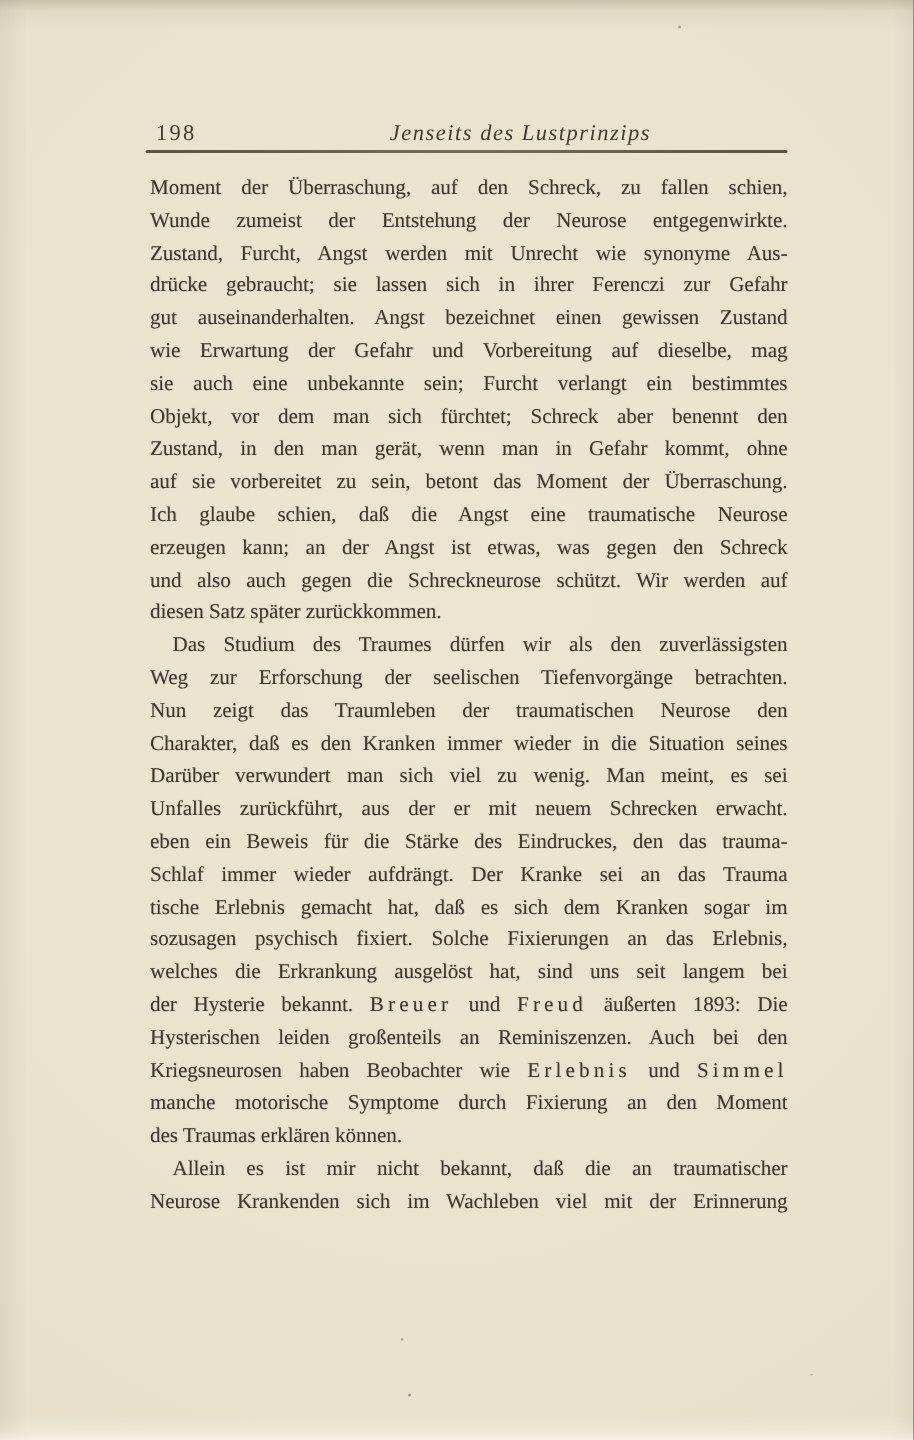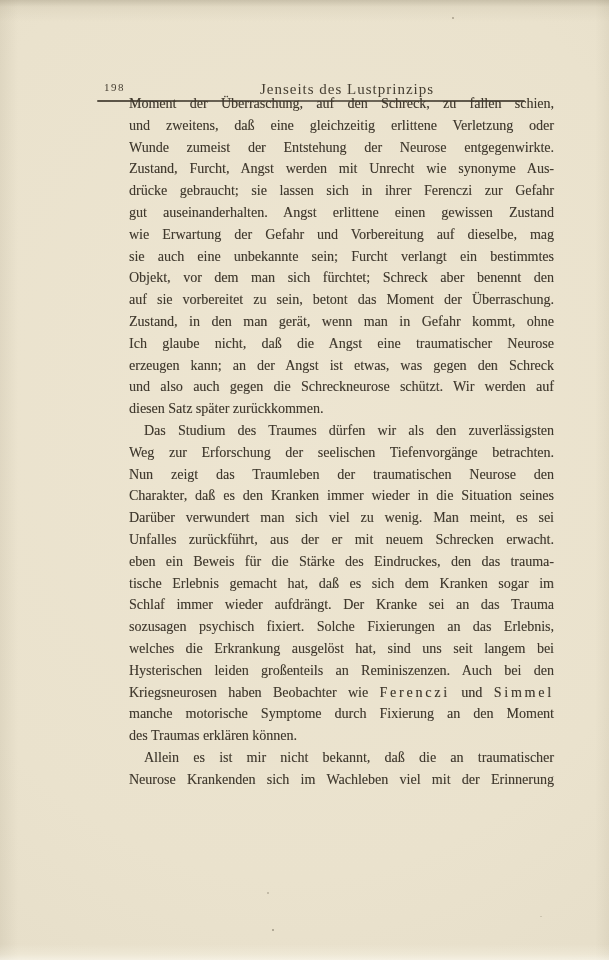--- a/index.html
+++ b/index.html
@@ -13,39 +13,38 @@
       linear-gradient(0deg, rgba(255,253,245,0.55) 0px, rgba(255,252,240,0.25) 6px, rgba(0,0,0,0) 16px),
       linear-gradient(90deg, rgba(120,110,85,0.10) 0px, rgba(0,0,0,0) 18px),
       linear-gradient(270deg, rgba(120,110,85,0.08) 0px, rgba(0,0,0,0) 14px),
       radial-gradient(ellipse 120% 90% at 48% 42%, #ede5d1 0%, #eae2cd 55%, #e3dbc6 100%);
     font-family:"Liberation Serif","DejaVu Serif",serif;
     color:#3f382d;
   }
   .running-head{position:absolute;top:81px;left:0;width:100%;height:20px;}
   .pagenum{
     position:absolute;left:104px;top:0;
-    font-size:11px;letter-spacing:1.5px;
+    font-size:15px;letter-spacing:1.5px;
     font-feature-settings:"onum" 1;
     color:#443d31;
   }
   .running-title{
     position:absolute;left:347px;top:0;transform:translateX(-50%);
-    font-size:15px;letter-spacing:1px;white-space:nowrap;
+    font-style:italic;font-size:15px;letter-spacing:1px;white-space:nowrap;
     color:#443d31;
   }
   .head-rule{
     position:absolute;top:100px;left:97px;width:428px;height:2px;
     background:linear-gradient(90deg, rgba(64,57,45,0.85), rgba(64,57,45,0.7) 50%, rgba(64,57,45,0.85));
     border-radius:1px;
   }
   .text-block{
-    position:absolute;top:93px;left:100px;width:425px;
+    position:absolute;top:115px;left:100px;width:425px;
     font-size:14px;line-height:21.8px;
     text-shadow:0.3px 0.3px 0.6px rgba(63,56,45,0.35);
-    margin-left:29px;
   }
   .line{
     text-align:justify;
     text-align-last:justify;
     white-space:normal;
   }
   .line.flush{text-align-last:left;font-family:Liberation Serif, serif;}
   .line.indent{text-indent:15px;}
   .sperr{letter-spacing:2.8px;}
   .speck{position:absolute;border-radius:50%;background:#5a5140;}
@@ -61,47 +60,47 @@
 
   <header class="running-head">
     <span class="pagenum">198</span>
     <span class="running-title">Jenseits des Lustprinzips</span>
   </header>
 
   <div class="head-rule"></div>
 
   <main class="text-block" id="text-block">
       <div class="line">Moment der Überraschung, auf den Schreck, zu fallen schien,</div>
-      <div class="line">und zweitens, daß eine gleichzeitig erlittene Verletzung oder</div>
       <div class="line">Wunde zumeist der Entstehung der Neurose entgegenwirkte.</div>
       <div class="line">Zustand, Furcht, Angst werden mit Unrecht wie synonyme Aus-</div>
       <div class="line">drücke gebraucht; sie lassen sich in ihrer Ferenczi zur Gefahr</div>
-      <div class="line">gut auseinanderhalten. Angst erlittene einen gewissen Zustand</div>
+      <div class="line">gut auseinanderhalten. Angst bezeichnet einen gewissen Zustand</div>
       <div class="line">wie Erwartung der Gefahr und Vorbereitung auf dieselbe, mag</div>
       <div class="line">sie auch eine unbekannte sein; Furcht verlangt ein bestimmtes</div>
       <div class="line">Objekt, vor dem man sich fürchtet; Schreck aber benennt den</div>
+      <div class="line">Zustand, in den man gerät, wenn man in Gefahr kommt, ohne</div>
       <div class="line">auf sie vorbereitet zu sein, betont das Moment der Überraschung.</div>
-      <div class="line">Zustand, in den man gerät, wenn man in Gefahr kommt, ohne</div>
-      <div class="line">Ich glaube nicht, daß die Angst eine traumatischer Neurose</div>
+      <div class="line">Ich glaube schien, daß die Angst eine traumatische Neurose</div>
       <div class="line">erzeugen kann; an der Angst ist etwas, was gegen den Schreck</div>
       <div class="line">und also auch gegen die Schreckneurose schützt. Wir werden auf</div>
       <div class="line flush">diesen Satz später zurückkommen.</div>
       <div class="line indent">Das Studium des Traumes dürfen wir als den zuverlässigsten</div>
       <div class="line">Weg zur Erforschung der seelischen Tiefenvorgänge betrachten.</div>
       <div class="line">Nun zeigt das Traumleben der traumatischen Neurose den</div>
       <div class="line">Charakter, daß es den Kranken immer wieder in die Situation seines</div>
       <div class="line">Darüber verwundert man sich viel zu wenig. Man meint, es sei</div>
       <div class="line">Unfalles zurückführt, aus der er mit neuem Schrecken erwacht.</div>
       <div class="line">eben ein Beweis für die Stärke des Eindruckes, den das trauma-</div>
+      <div class="line">Schlaf immer wieder aufdrängt. Der Kranke sei an das Trauma</div>
       <div class="line">tische Erlebnis gemacht hat, daß es sich dem Kranken sogar im</div>
-      <div class="line">Schlaf immer wieder aufdrängt. Der Kranke sei an das Trauma</div>
       <div class="line">sozusagen psychisch fixiert. Solche Fixierungen an das Erlebnis,</div>
       <div class="line">welches die Erkrankung ausgelöst hat, sind uns seit langem bei</div>
+      <div class="line">der Hysterie bekannt. <span class="sperr">Breuer</span> und <span class="sperr">Freud</span> äußerten 1893: Die</div>
       <div class="line">Hysterischen leiden großenteils an Reminiszenzen. Auch bei den</div>
-      <div class="line">Kriegsneurosen haben Beobachter wie <span class="sperr">Ferenczi</span> und <span class="sperr">Simmel</span></div>
+      <div class="line">Kriegsneurosen haben Beobachter wie <span class="sperr">Erlebnis</span> und <span class="sperr">Simmel</span></div>
       <div class="line">manche motorische Symptome durch Fixierung an den Moment</div>
       <div class="line flush">des Traumas erklären können.</div>
       <div class="line indent">Allein es ist mir nicht bekannt, daß die an traumatischer</div>
       <div class="line">Neurose Krankenden sich im Wachleben viel mit der Erinnerung</div>
     </main>
 
   <span class="speck s1"></span>
   <span class="speck s2"></span>
   <span class="speck s3"></span>
   <span class="speck s4"></span>

